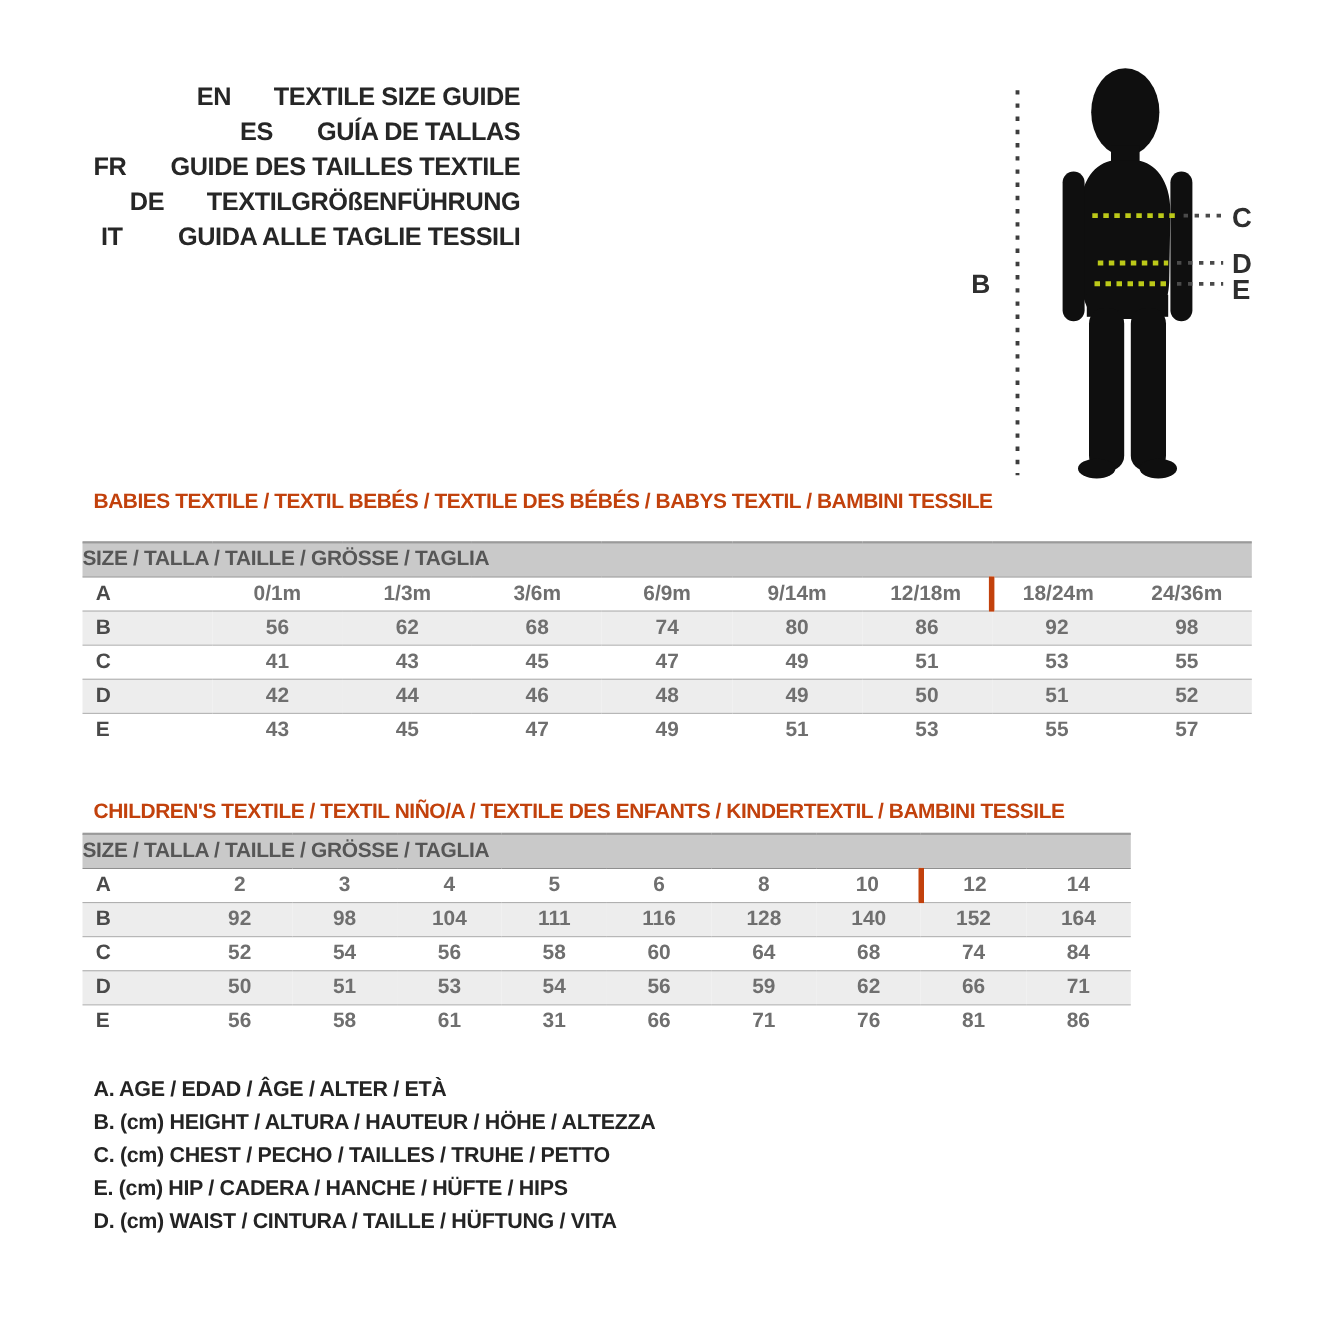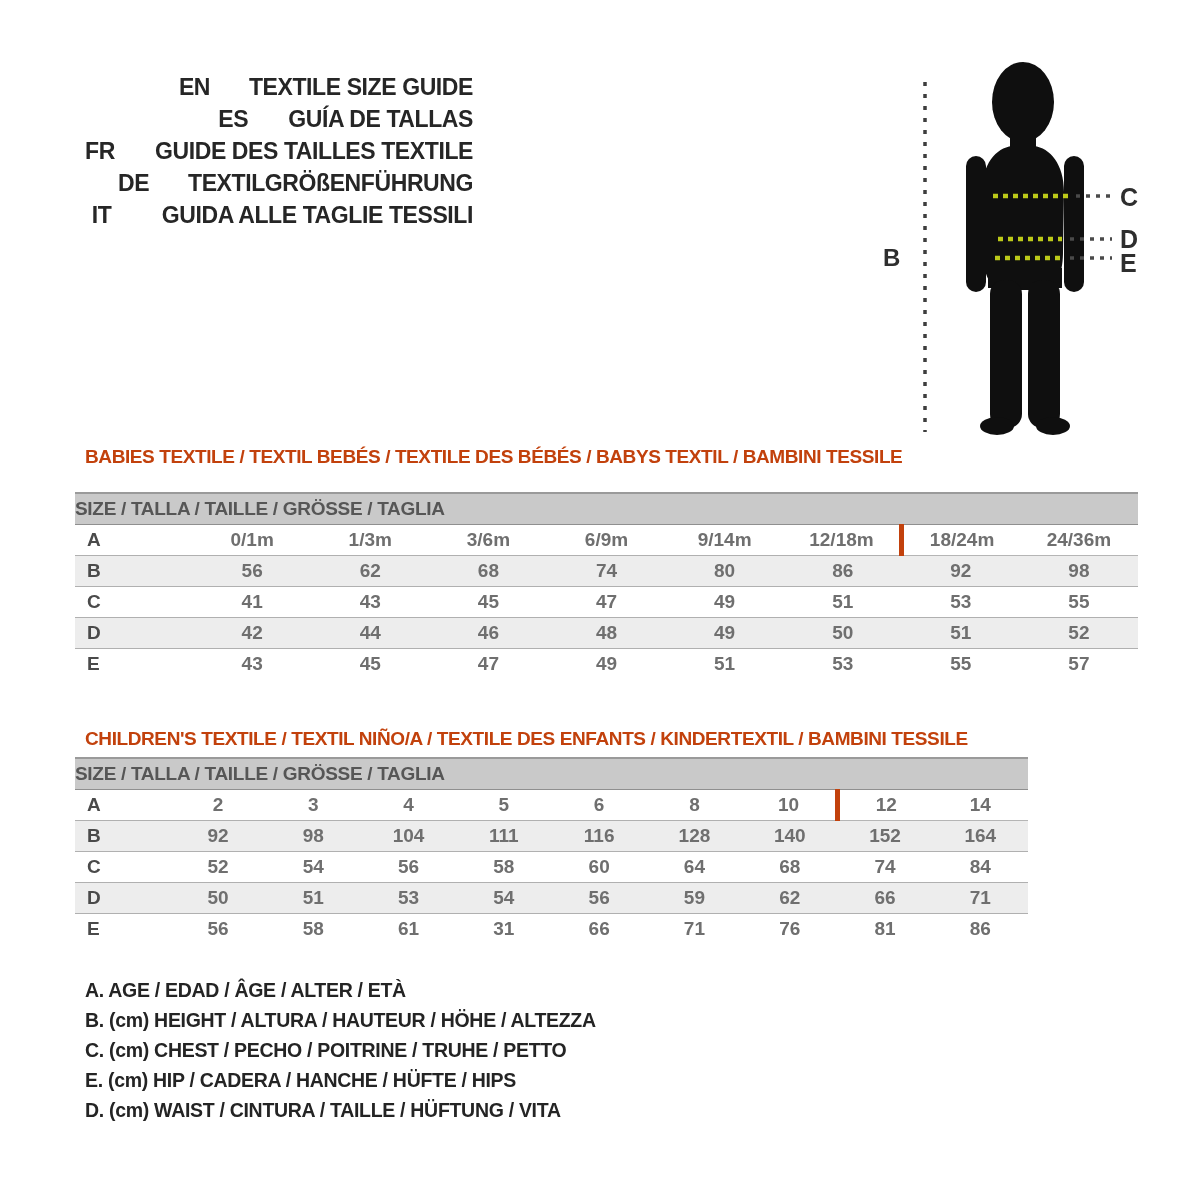--- a/index.html
+++ b/index.html
@@ -269,18 +269,18 @@
           <td>76</td>
           <td>81</td>
           <td>86</td>
         </tr>
       </tbody>
   </table>
 
   <div class="legend" id="legend">
       <div class="legend-line">A. AGE / EDAD / ÂGE / ALTER / ETÀ</div>
       <div class="legend-line">B. (cm) HEIGHT / ALTURA / HAUTEUR / HÖHE / ALTEZZA</div>
-      <div class="legend-line">C. (cm) CHEST / PECHO / POITRINE / TRUHE / PETTO</div>
+      <div class="legend-line">C. (cm) CHEST / PECHO / TAILLES / TRUHE / PETTO</div>
       <div class="legend-line">E. (cm) HIP / CADERA / HANCHE / HÜFTE / HIPS</div>
       <div class="legend-line">D. (cm) WAIST / CINTURA / TAILLE / HÜFTUNG / VITA</div>
     </div>
 
 </div>
 
 </body></html>

